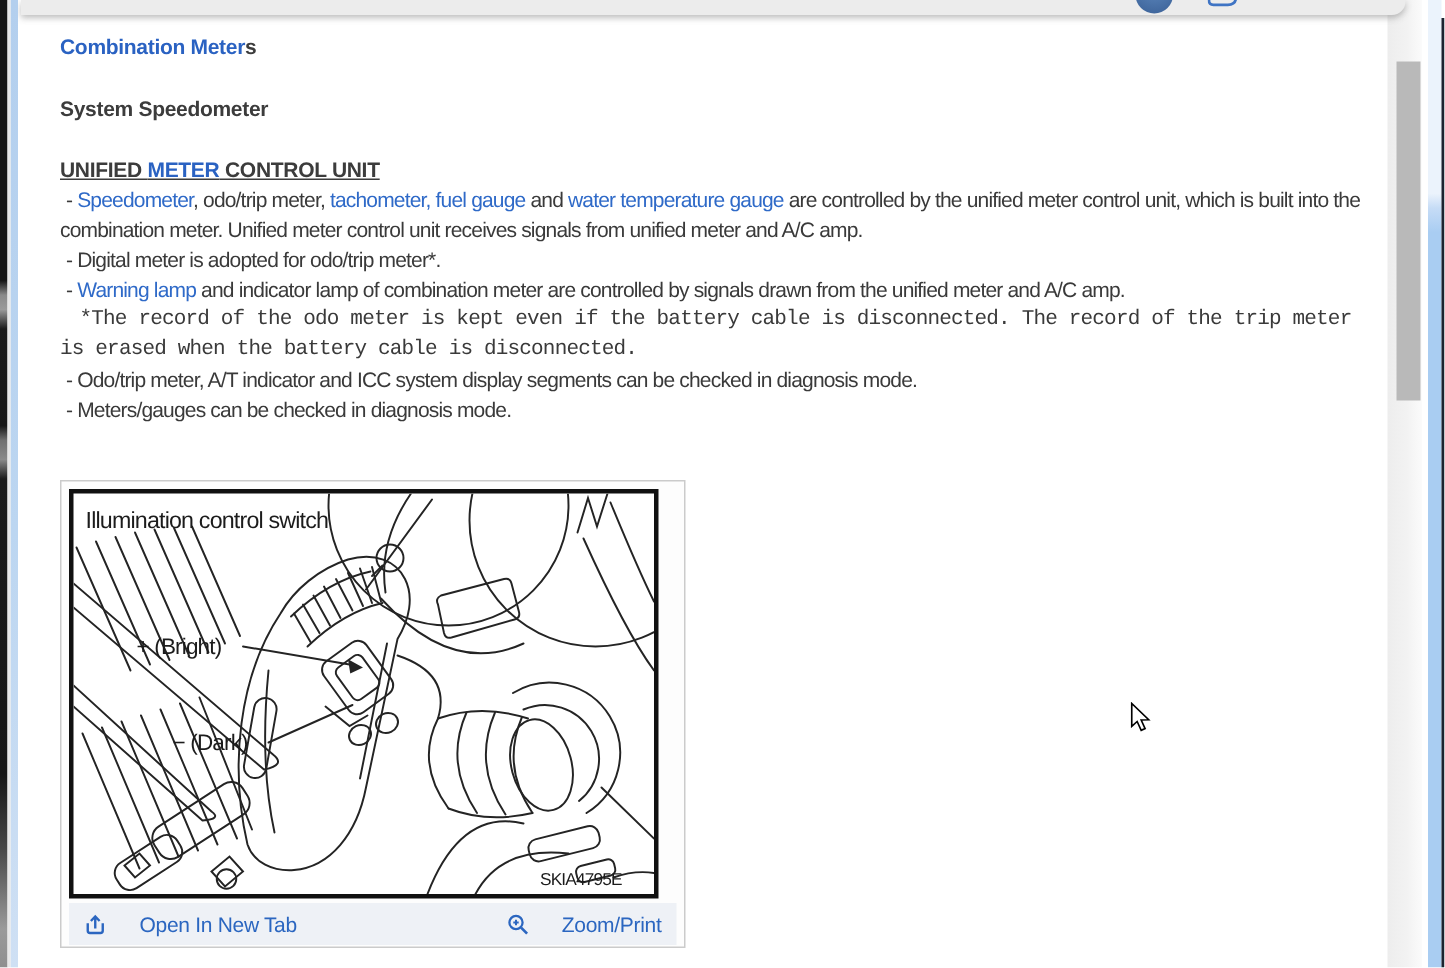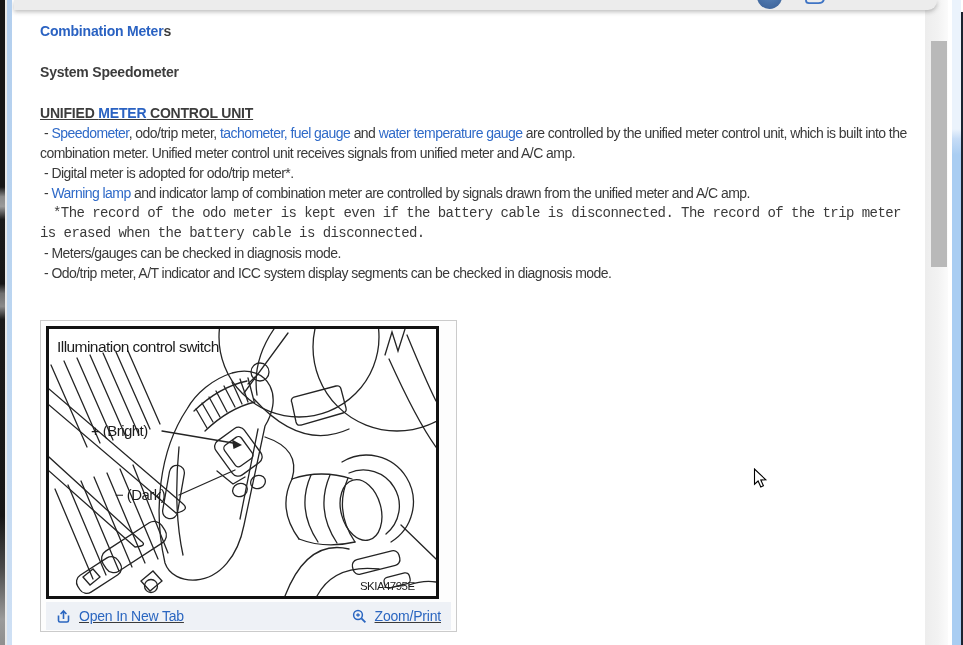--- a/index.html
+++ b/index.html
@@ -53,32 +53,32 @@
   .doc h2{margin:21px 0 0;}
   .doc h3{margin:21px 0 0;text-decoration:underline;}
   .doc p{margin:0;}
   p.bullet{text-indent:4px;}
   p.note{text-indent:13px;font-family:Liberation Mono, monospace;}
   .lnk{color:#2f6ac8;cursor:pointer;margin-top:24px;}
   h1 .lnk,h3 .lnk{color:#2a62c2;}
   
   .figure-card{
     margin-top:37px;width:405px;border:1px solid #cbcbcb;background:#fdfdfd;
-    padding:5px 5px 1px;box-sizing:content-box;text-decoration:underline;
+    padding:5px 5px 1px;box-sizing:content-box;
   }
   .figure-frame{
     border:3px solid #111;background:#fff;width:387px;height:267px;overflow:hidden;position:relative;
   }
   .figure-frame svg{display:block;}
   .figure-actions{
     margin-top:3px;height:28px;background:#eef1f6;
     display:flex;justify-content:space-between;align-items:center;padding:0 10px;
   }
   .fig-action{
-    display:inline-flex;align-items:center;gap:8px;color:#2b66c0;
+    display:inline-flex;align-items:center;gap:22px;color:#2b66c0;
     font-size:14px;letter-spacing:-0.2px;cursor:pointer;
   }
   
   .mouse-cursor{position:absolute;left:753px;top:468px;z-index:9;}
 </style>
 </head>
 <body>
 
 <div class="edge-dark-bar"></div>
 <div class="left-blue-strip"></div>
@@ -95,22 +95,22 @@
 
 <div class="doc">
   <h1><span class="lnk">Combination Meter</span><span>s</span></h1>
   <h2>System Speedometer</h2>
   <h3><span>UNIFIED </span><span class="lnk">METER</span><span> CONTROL UNIT</span></h3>
 
   <p class="bullet"><span>-  </span><span class="lnk">Speedometer</span><span>, odo/trip meter, </span><span class="lnk">tachometer, fuel gauge</span><span> and </span><span class="lnk">water temperature gauge</span><span> are controlled by the unified meter control unit, which is built into the combination meter. Unified meter control unit receives signals from unified meter and A/C amp.</span></p>
   <p class="bullet"><span>-  Digital meter is adopted for odo/trip meter*.</span></p>
   <p class="bullet"><span>-  </span><span class="lnk">Warning lamp</span><span> and indicator lamp of combination meter are controlled by signals drawn from the unified meter and A/C amp.</span></p>
   <p class="note"><span>*The record of the odo meter is kept even if the battery cable is disconnected. The record of the trip meter is erased when the battery cable is disconnected.</span></p>
+  <p class="bullet"><span>-  Odo/trip meter, A/T indicator and ICC system display segments can be checked in diagnosis mode.</span></p>
   <p class="bullet"><span>-  Meters/gauges can be checked in diagnosis mode.</span></p>
-  <p class="bullet"><span>-  Odo/trip meter, A/T indicator and ICC system display segments can be checked in diagnosis mode.</span></p>
 
   <div class="figure-card">
     <div class="figure-frame">
       <svg width="387" height="267" viewBox="0 0 387 267">
         <g stroke="#242424" stroke-width="1.3" fill="none" stroke-linecap="round">
 
           <path d="M2,36 L38,118 M15,32 L51,114 M28,29 L64,111 M41,26 L77,108 M54,24 L90,106 M67,23 L101,100 M79,22 L111,95"></path>
 
           <path d="M0,60 L133,174 M0,76 L127,184 M133,174 Q142,181 127,184"></path>
           <path d="M0,128 L92,212 M0,142 L86,218 M92,212 Q99,217 86,218"></path>

